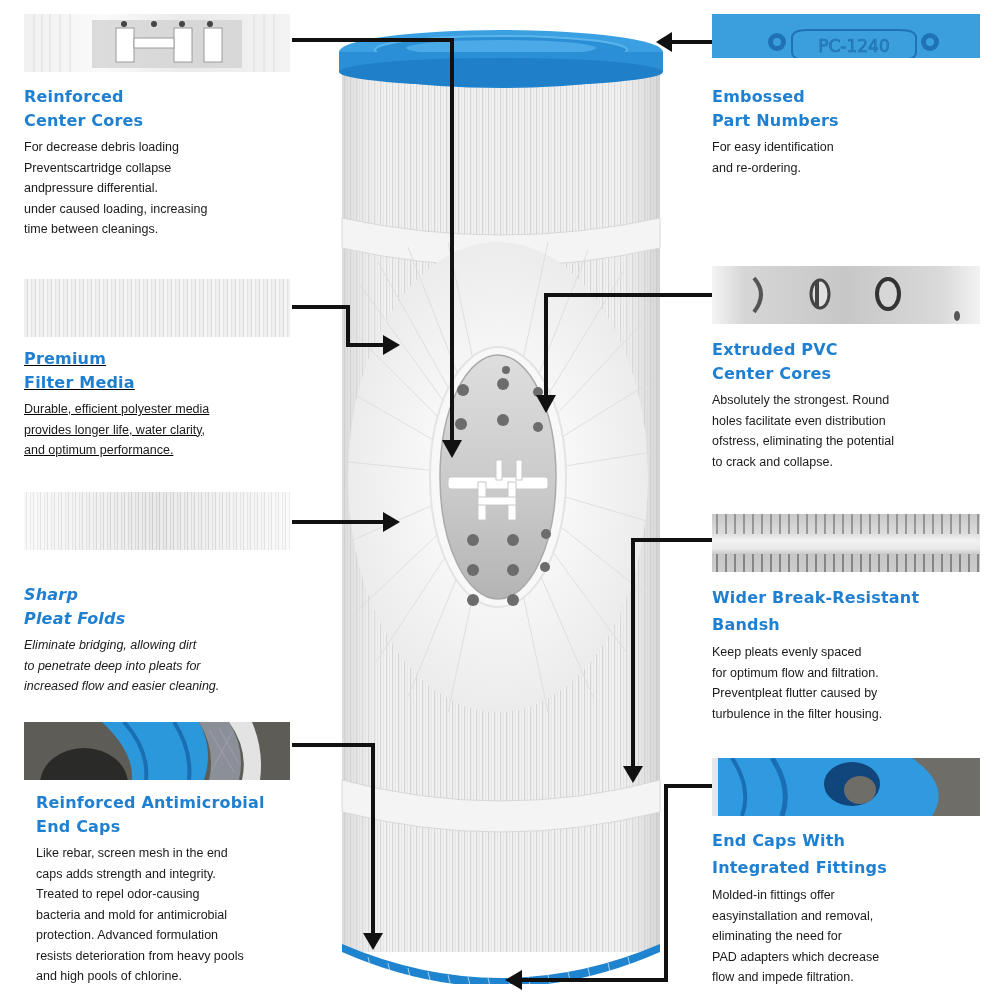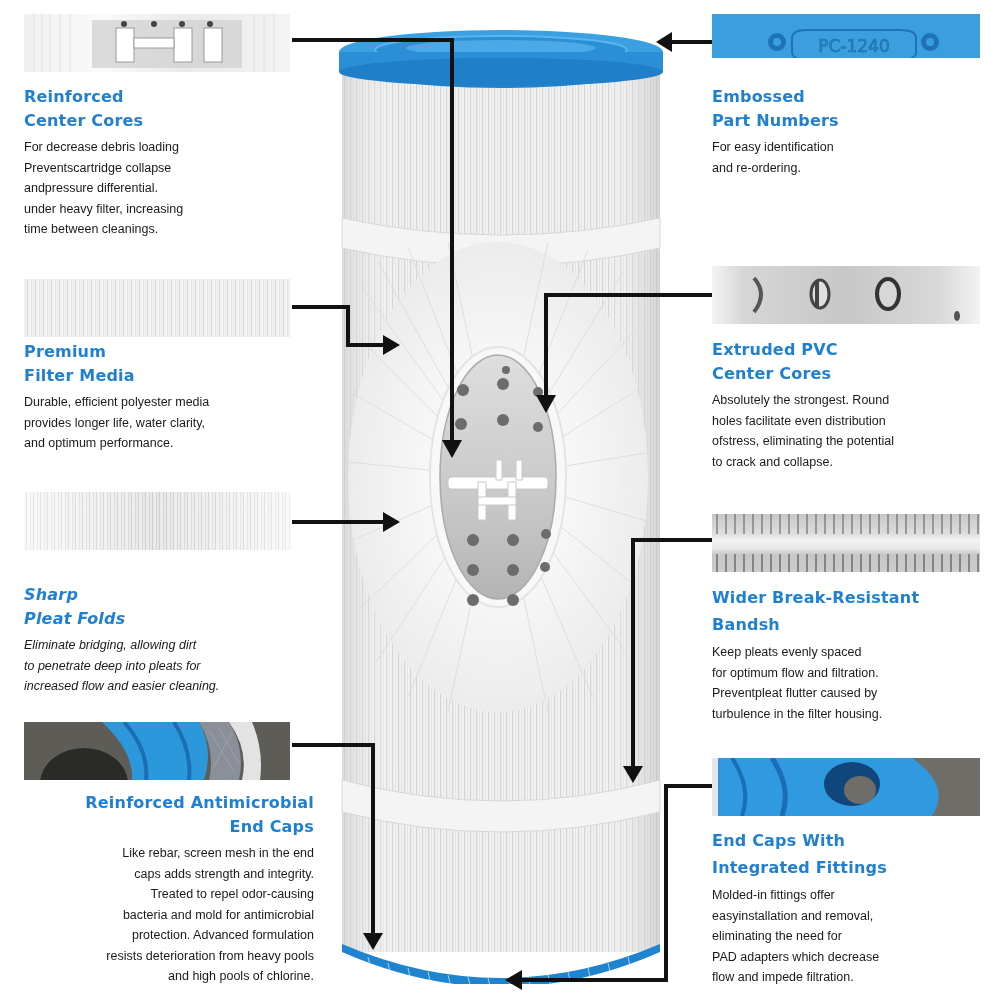--- a/index.html
+++ b/index.html
@@ -250,26 +250,26 @@
 
 <div class="feature" style="left:24px;top:85px;">
   <h3>
     <span class="line">Reinforced</span>
     <span class="line">Center Cores</span>
   </h3>
   <p>
     <span class="line">For decrease debris loading</span>
     <span class="line">Preventscartridge collapse</span>
     <span class="line">andpressure differential.</span>
-    <span class="line">under heavy filter, increasing</span>
+    <span class="line">under caused loading, increasing</span>
     <span class="line">time between cleanings.</span>
   </p>
 </div>
 
-<div class="feature" style="left:24px;top:340px;">
+<div class="feature" style="left:24px;top:347px;text-decoration:underline;">
   <h3>
     <span class="line">Premium</span>
     <span class="line">Filter Media</span>
   </h3>
   <p>
     <span class="line">Durable, efficient polyester media</span>
     <span class="line">provides longer life, water clarity,</span>
     <span class="line">and optimum performance.</span>
   </p>
 </div>
@@ -279,21 +279,21 @@
     <span class="line">Sharp</span>
     <span class="line">Pleat Folds</span>
   </h3>
   <p>
     <span class="line">Eliminate bridging, allowing dirt</span>
     <span class="line">to penetrate deep into pleats for</span>
     <span class="line">increased flow and easier cleaning.</span>
   </p>
 </div>
 
-<div class="feature" style="left:24px;top:791px;text-align:right;">
+<div class="feature" style="left:36px;top:791px;">
   <h3>
     <span class="line">Reinforced Antimicrobial</span>
     <span class="line">End Caps</span>
   </h3>
   <p>
     <span class="line">Like rebar, screen mesh in the end</span>
     <span class="line">caps adds strength and integrity.</span>
     <span class="line">Treated to repel odor-causing</span>
     <span class="line">bacteria and mold for antimicrobial</span>
     <span class="line">protection. Advanced formulation</span>

